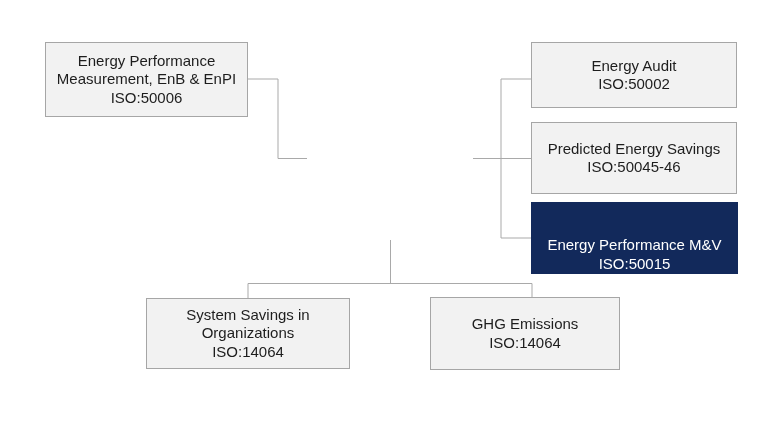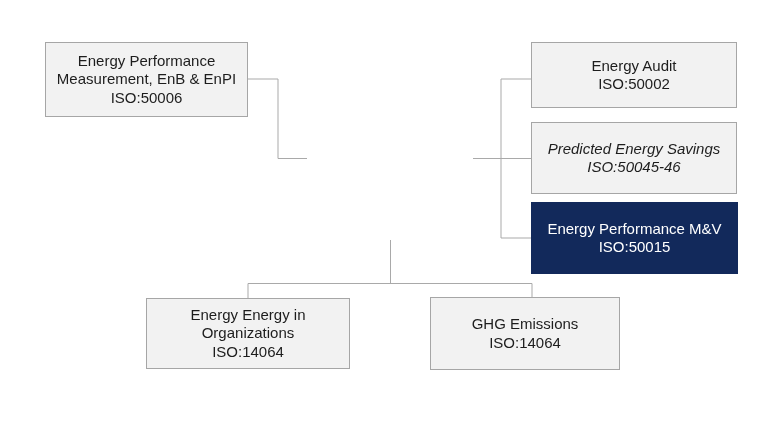--- a/index.html
+++ b/index.html
@@ -46,26 +46,27 @@
     line-height: 1.22;
     white-space: pre-line;
   }
   .node.circle {
     border-radius: 50%;
   }
   .node.highlight {
     background: var(--highlight_fill);
     border: 1px solid var(--highlight_fill);
     color: var(--highlight_text);
+    align-items: flex-end;
   }
   
   .n-top-left        { left: 45px;  top: 42px;  width: 203px; height: 75px; }
   .n-center          { left: 307px; top: 80px;  width: 166px; height: 160px; }
   .n-energy-audit    { left: 531px; top: 42px;  width: 206px; height: 66px; }
-  .n-predicted       { left: 531px; top: 122px; width: 206px; height: 72px; font-style: italic; }
+  .n-predicted       { left: 531px; top: 122px; width: 206px; height: 72px; }
   .n-performance-mv  { left: 531px; top: 202px; width: 207px; height: 72px; }
   .n-savings-org     { left: 146px; top: 298px; width: 204px; height: 71px; }
   .n-ghg             { left: 430px; top: 297px; width: 190px; height: 73px; }
 </style>
 </head>
 <body>
 
 <div class="canvas">
 
   <svg class="connectors" viewBox="0 0 768 432" xmlns="http://www.w3.org/2000/svg" aria-hidden="true">
@@ -92,21 +93,21 @@
     <span>Predicted Energy Savings
 ISO:50045-46</span>
   </div>
 
   <div class="node highlight n-performance-mv">
     <span>Energy Performance M&amp;V
 ISO:50015</span>
   </div>
 
   <div class="node n-savings-org">
-    <span>Energy Energy in
+    <span>System Savings in
 Organizations
 ISO:14064</span>
   </div>
 
   <div class="node n-ghg">
     <span>GHG Emissions
 ISO:14064</span>
   </div>
 
 </div>

